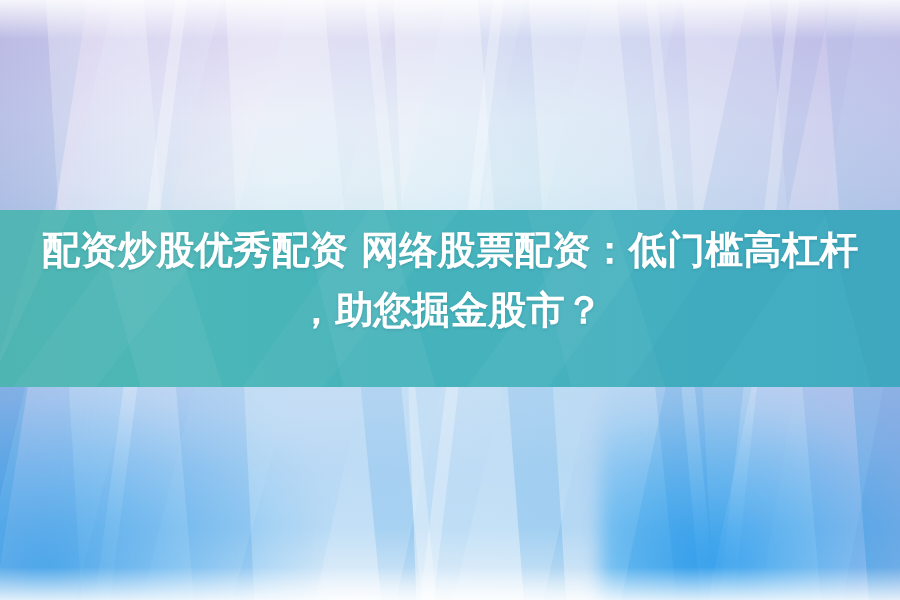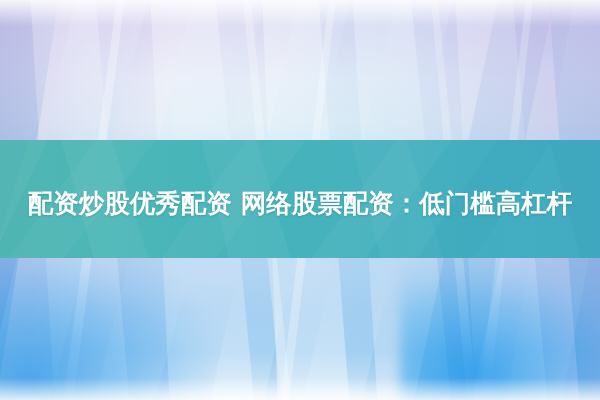--- a/index.html
+++ b/index.html
@@ -126,21 +126,21 @@
         #42abc2 100%);
     overflow: hidden;
   }
   .teal-band .band-streaks { position: absolute; inset: 0; }
   .teal-band svg { display: block; width: 600px; height: 118px; }
 
   .headline {
     position: absolute;
     left: 0;
     right: 0;
-    top: 144px;
+    top: 128px;
     height: 118px;
     display: flex;
     flex-direction: column;
     align-items: center;
     justify-content: center;
     box-sizing: border-box;
     padding: 0 21px;
   }
   .headline-line {
     color: #ffffff;
@@ -228,15 +228,16 @@
         <polygon points="400,-5 455,-5 362,123 308,123" fill="#ffffff" opacity="0.04"></polygon>
         <polygon points="500,-5 556,-5 470,123 414,123" fill="#2a8fae" opacity="0.10"></polygon>
         <polygon points="548,-5 618,-5 658,123 582,123" fill="#2a8fae" opacity="0.12"></polygon>
         <polygon points="-40,-5 30,-5 -8,123 -90,123" fill="#2a8fae" opacity="0.07"></polygon>
       </svg>
     </div>
   </div>
 
   <div class="headline">
     <div class="headline-line l1">配资炒股优秀配资 网络股票配资：低门槛高杠杆</div>
+    <div class="headline-line l2">，助您掘金股市？</div>
   </div>
 
 </div>
 
 </body></html>

